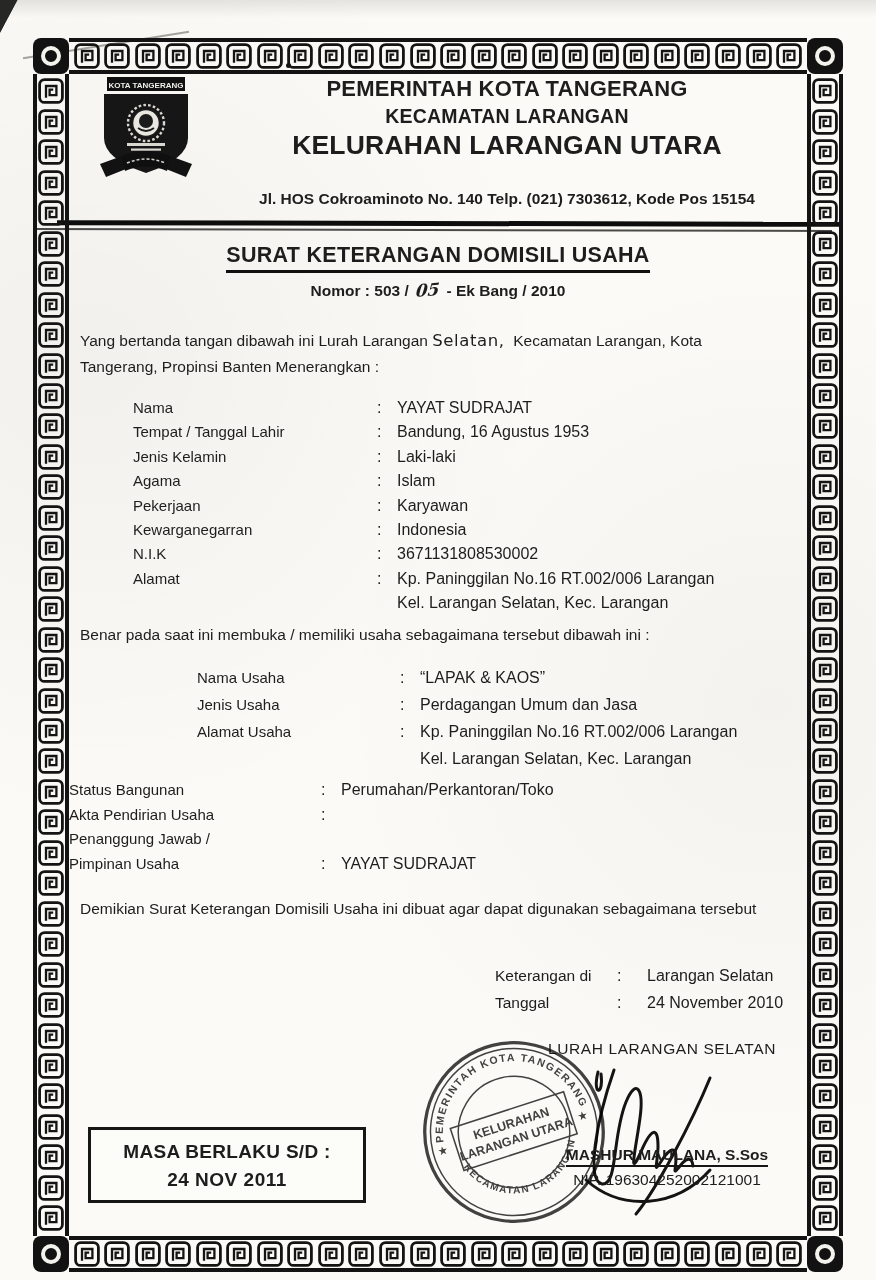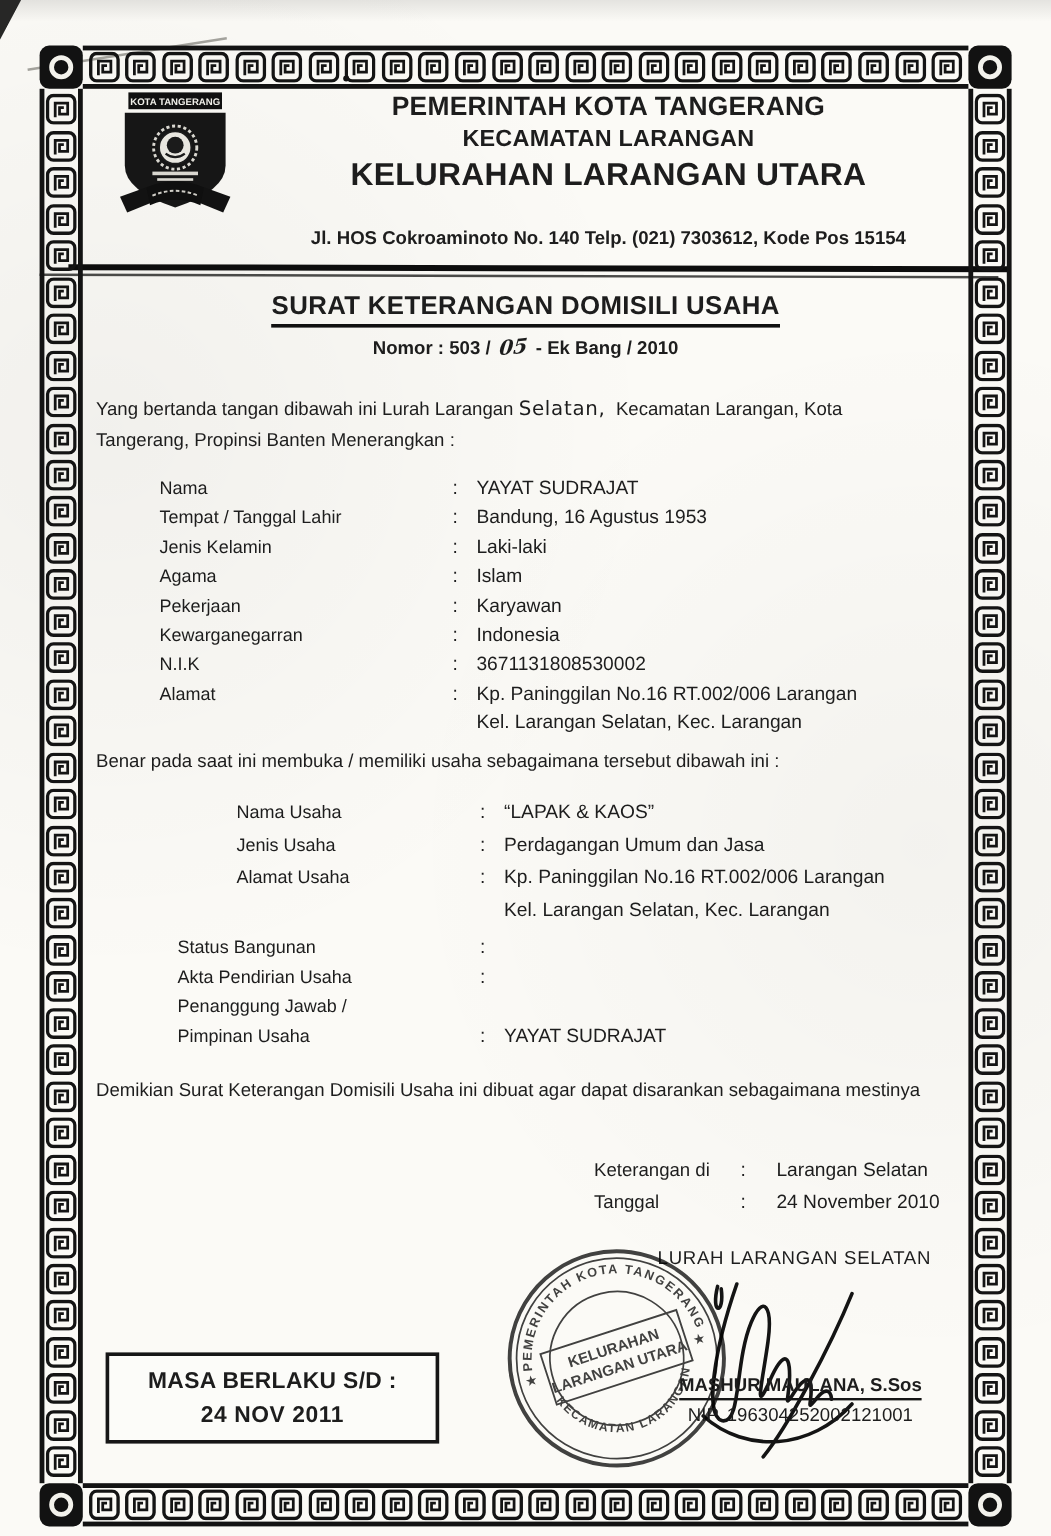--- a/index.html
+++ b/index.html
@@ -61,21 +61,21 @@
   .frow{display:flex;align-items:flex-start;font-size:15px;}
   .frow .cln{flex:none;width:20px;font-size:16px;}
   .frow .val{flex:1;font-size:16px;}
   .rows.person{top:396px;}
   .rows.person .frow{line-height:24.4px;padding-left:64px;}
   .rows.person .lbl{flex:none;width:244px;}
   .rows.biz{top:664px;}
   .rows.biz .frow{line-height:27px;padding-left:128px;}
   .rows.biz .lbl{flex:none;width:203px;}
   .rows.status{top:778px;}
-  .rows.status .frow{line-height:24.6px;padding-left:79px;}
+  .rows.status .frow{line-height:24.6px;}
   .rows.status .lbl{flex:none;width:252px;}
   .rows.issued{top:962px;}
   .rows.issued .frow{line-height:27px;padding-left:426px;font-size:15.5px;}
   .rows.issued .lbl{flex:none;width:122px;}
   .rows.issued .cln{width:30px;}
   .rows.issued .val{font-size:16px;}
 
   
   .sig-title{position:absolute;left:548px;top:1040px;width:250px;font-size:15.5px;
     letter-spacing:.6px;}
@@ -730,40 +730,41 @@
           <div>Kp. Paninggilan No.16 RT.002/006 Larangan</div>
           <div>Kel. Larangan Selatan, Kec. Larangan</div>
         </span>
       </div>
   </div>
 
   <div class="rows status">
     <div class="frow">
         <span class="lbl">Status Bangunan</span>
         <span class="cln">:</span>
+        <span class="val">Perumahan/Perkantoran/Toko</span>
       </div>
     <div class="frow">
         <span class="lbl">Akta Pendirian Usaha</span>
         <span class="cln">:</span>
         <span class="val"></span>
       </div>
     <div class="frow">
         <span class="lbl">Penanggung Jawab /</span>
         <span class="cln"></span>
         <span class="val"></span>
       </div>
     <div class="frow">
         <span class="lbl">Pimpinan Usaha</span>
         <span class="cln">:</span>
         <span class="val">YAYAT SUDRAJAT</span>
       </div>
   </div>
 
   <div class="para closing">
-    <div>Demikian Surat Keterangan Domisili Usaha ini dibuat agar dapat disarankan sebagaimana mestinya</div>
+    <div>Demikian Surat Keterangan Domisili Usaha ini dibuat agar dapat digunakan sebagaimana tersebut</div>
   </div>
 
   <div class="rows issued">
     <div class="frow">
         <span class="lbl">Keterangan di</span>
         <span class="cln">:</span>
         <span class="val">Larangan Selatan</span>
       </div>
     <div class="frow">
         <span class="lbl">Tanggal</span>

